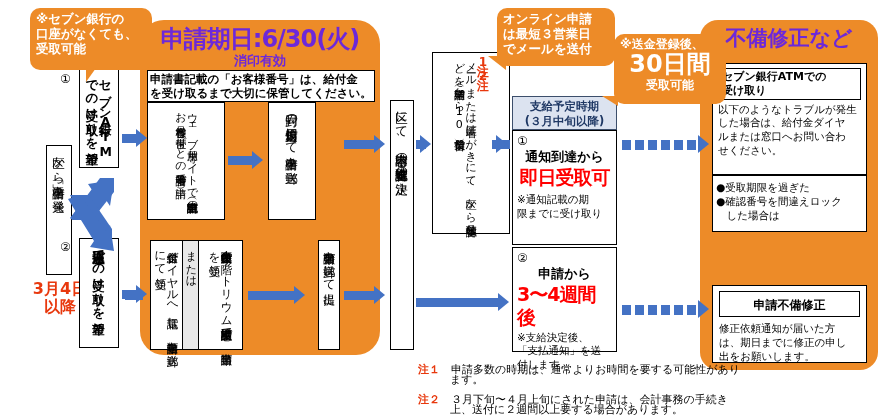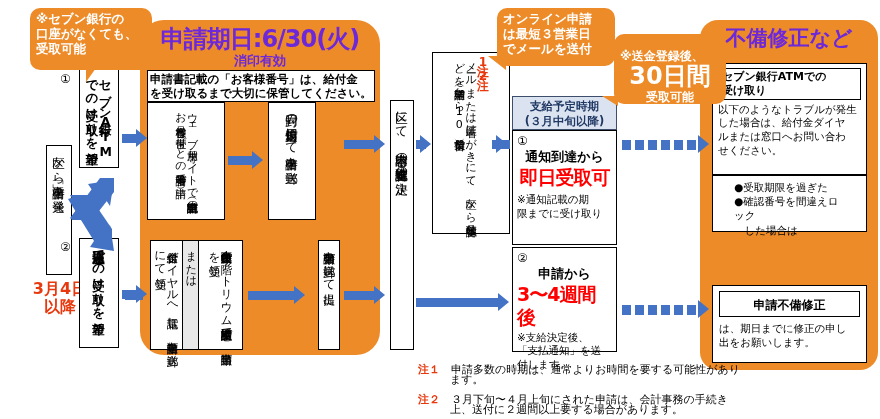--- a/index.html
+++ b/index.html
@@ -161,49 +161,50 @@
   <div class="white-box" style="padding:1px 3px;margin-bottom:3px;">
     <div style="font-size:11px;font-weight:bold;line-height:1.25;">セブン銀行ATMでの</div>
     <div style="font-size:11px;font-weight:bold;line-height:1.25;">受け取り</div>
   </div>
   <div style="font-size:10.5px;line-height:1.32;">以下のようなトラブルが発生</div>
   <div style="font-size:10.5px;line-height:1.32;">した場合は、給付金ダイヤ</div>
   <div style="font-size:10.5px;line-height:1.32;">ルまたは窓口へお問い合わ</div>
   <div style="font-size:10.5px;line-height:1.32;">せください。</div>
 </div>
 
-<div class="abs white-box" style="left:712px;top:175px;width:155px;height:57px;padding:4px 21px;">
+<div class="abs white-box" style="left:712px;top:175px;width:155px;height:57px;padding:4px 3px;">
   <div style="font-size:10.5px;line-height:1.35;">●受取期限を過ぎた</div>
   <div style="font-size:10.5px;line-height:1.35;">●確認番号を間違えロック</div>
   <div style="font-size:10.5px;line-height:1.35;">　した場合は</div>
 </div>
 
 <div class="abs white-box" style="left:712px;top:285px;width:155px;height:78px;padding:5px 6px;">
   <div class="white-box" style="padding:2px;text-align:center;margin-bottom:4px;">
     <span style="font-size:12px;font-weight:bold;text-align:right;">申請不備修正</span>
   </div>
+  <div style="font-size:10.5px;line-height:1.35;">修正依頼通知が届いた方</div>
   <div style="font-size:10.5px;line-height:1.35;">は、期日までに修正の申し</div>
   <div style="font-size:10.5px;line-height:1.35;">出をお願いします。</div>
 </div>
 
 <div class="abs bubble" style="left:30px;top:8px;width:122px;height:62px;font-size:12.5px;">
   <div>※セブン銀行の</div>
   <div>口座がなくても、</div>
   <div>受取可能</div>
 </div>
 <div class="abs" style="left:86px;top:68px;width:0;height:0;border-left:10px solid #ED8B28;border-bottom:14px solid transparent;"></div>
 
 <div class="abs bubble" style="left:497px;top:8px;width:118px;height:58px;font-size:12.5px;">
   <div>オンライン申請</div>
   <div>は最短３営業日</div>
   <div>でメールを送付</div>
 </div>
 <div class="abs" style="left:488px;top:56px;width:0;height:0;border-right:18px solid #ED8B28;border-bottom:14px solid transparent;"></div>
 
-<div class="abs bubble" style="left:614px;top:34px;width:112px;height:70px;font-size:12px;text-align:center;padding-top:15px;">
+<div class="abs bubble" style="left:614px;top:34px;width:112px;height:70px;font-size:12px;text-align:center;padding-top:3px;">
   <div style="text-align:left;">※送金登録後、</div>
   <div style="font-size:24px;line-height:1.1;">30日間</div>
   <div style="font-size:12px;">受取可能</div>
 </div>
 <div class="abs" style="left:602px;top:96px;width:0;height:0;border-right:16px solid #ED8B28;border-bottom:10px solid transparent;"></div>
 
 <svg class="abs" style="left:70px;top:100px;width:60px;height:120px;" viewBox="0 0 60 120">
   <polygon points="0,118 22,90 18,84 44,80 40,106 36,100 12,128" fill="#4472C4"></polygon>
   <polygon points="2,116 30,78 44,78 44,92 14,130" fill="#4472C4"></polygon>
 </svg>

